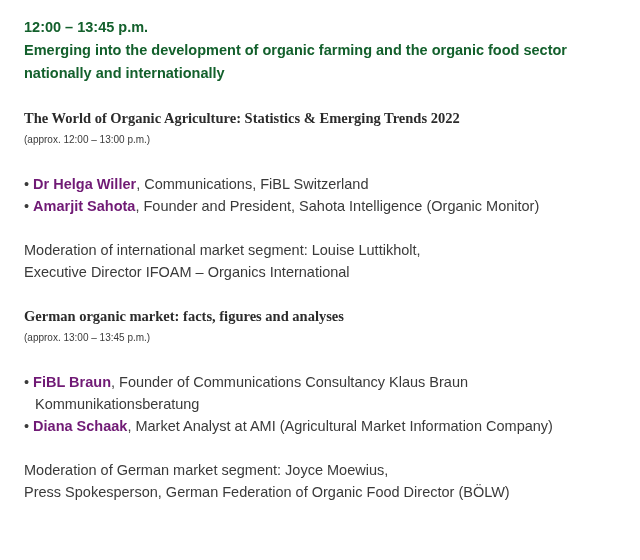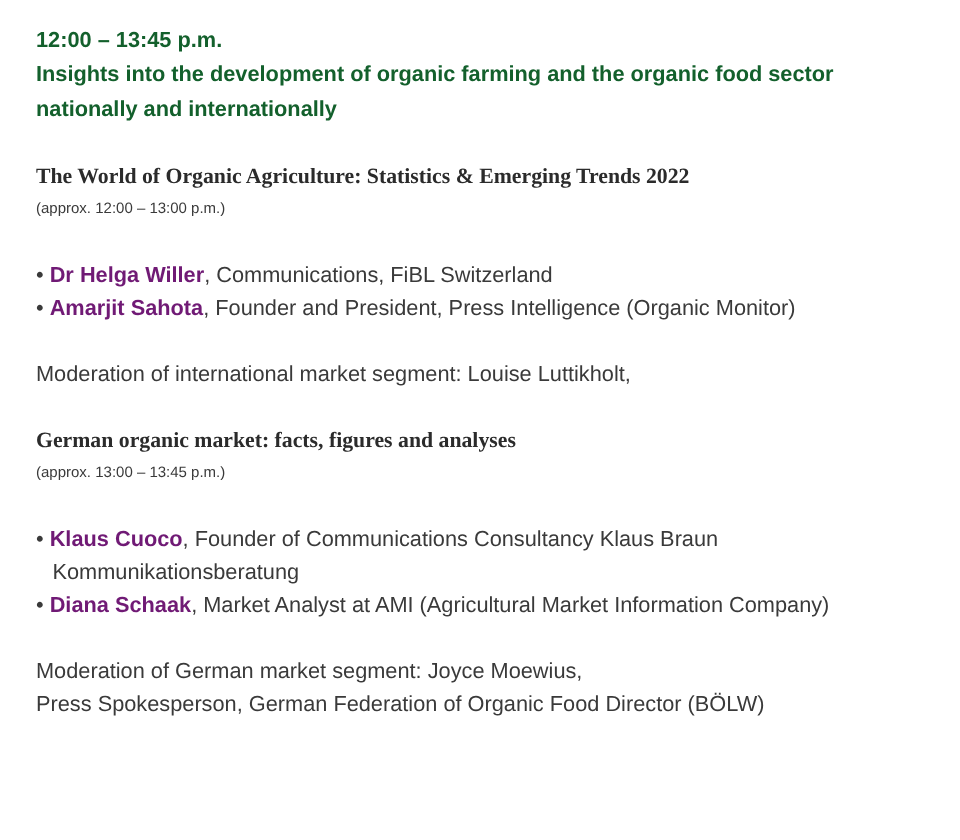--- a/index.html
+++ b/index.html
@@ -97,57 +97,58 @@
   }
 </style>
 </head>
 <body>
 
 <div class="page">
 
   <div class="session-header">
     <div class="session-time">12:00 – 13:45 p.m.</div>
     <div class="session-title">
-      <span>Insights into the development of organic farming and the organic food sector</span>
+      <span>Emerging into the development of organic farming and the organic food sector</span>
       <span>nationally and internationally</span>
     </div>
   </div>
 
   <div class="block">
     <div class="segment-title">The World of Organic Agriculture: Statistics &amp; Emerging Trends 2022</div>
     <div class="segment-approx">(approx. 12:00 – 13:00 p.m.)</div>
   </div>
 
   <div class="block">
     <ul class="speaker-list">
       <li>
         <span class="bullet">•</span>
         <span class="speaker-name">Dr Helga Willer</span><span>, Communications, FiBL Switzerland</span>
       </li>
       <li>
         <span class="bullet">•</span>
-        <span class="speaker-name">Amarjit Sahota</span><span>, Founder and President, Press Intelligence (Organic Monitor)</span>
+        <span class="speaker-name">Amarjit Sahota</span><span>, Founder and President, Sahota Intelligence (Organic Monitor)</span>
       </li>
     </ul>
   </div>
 
   <div class="block moderation">
     <span class="line">Moderation of international market segment: Louise Luttikholt,</span>
+    <span class="line">Executive Director IFOAM – Organics International</span>
   </div>
 
   <div class="block">
     <div class="segment-title">German organic market: facts, figures and analyses</div>
     <div class="segment-approx">(approx. 13:00 – 13:45 p.m.)</div>
   </div>
 
   <div class="block">
     <ul class="speaker-list">
       <li>
         <span class="bullet">•</span>
-        <span class="speaker-name">Klaus Cuoco</span><span>, Founder of Communications Consultancy Klaus Braun Kommunikationsberatung</span>
+        <span class="speaker-name">FiBL Braun</span><span>, Founder of Communications Consultancy Klaus Braun Kommunikationsberatung</span>
       </li>
       <li>
         <span class="bullet">•</span>
         <span class="speaker-name">Diana Schaak</span><span>, Market Analyst at AMI (Agricultural Market Information Company)</span>
       </li>
     </ul>
   </div>
 
   <div class="block moderation">
     <span class="line">Moderation of German market segment: Joyce Moewius,</span>

